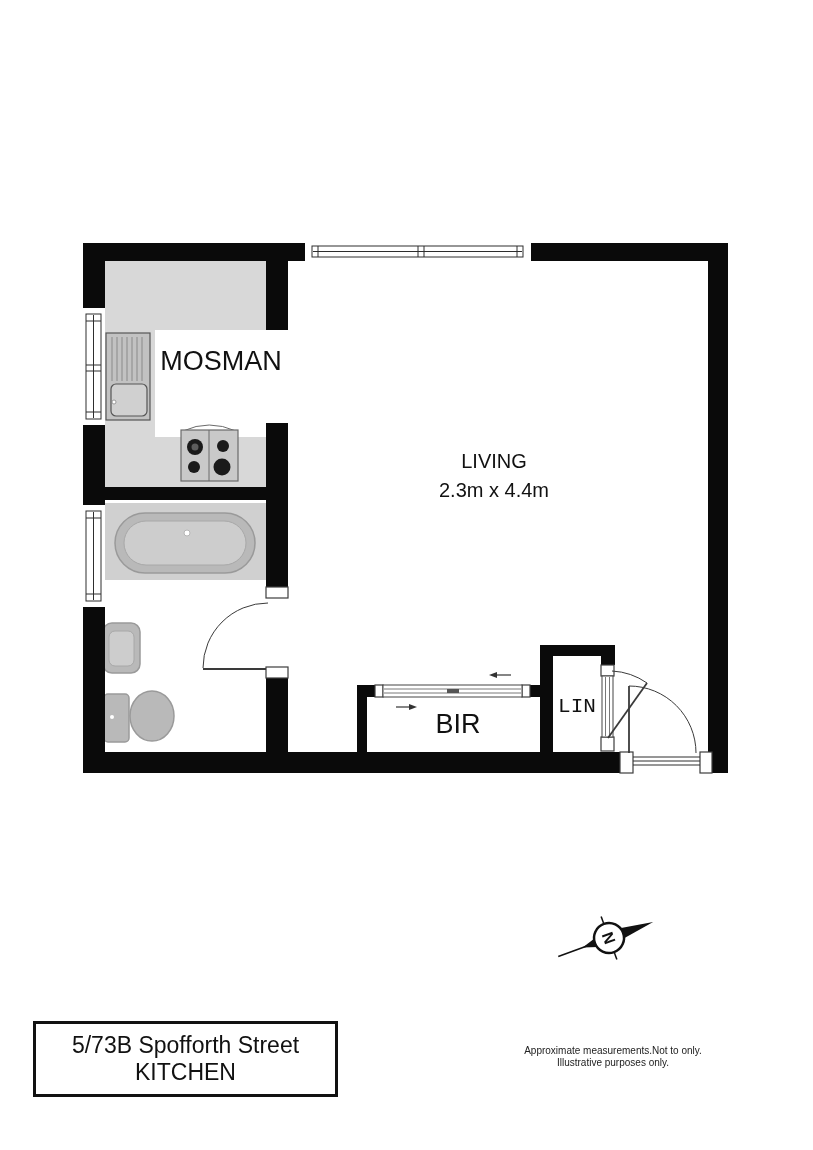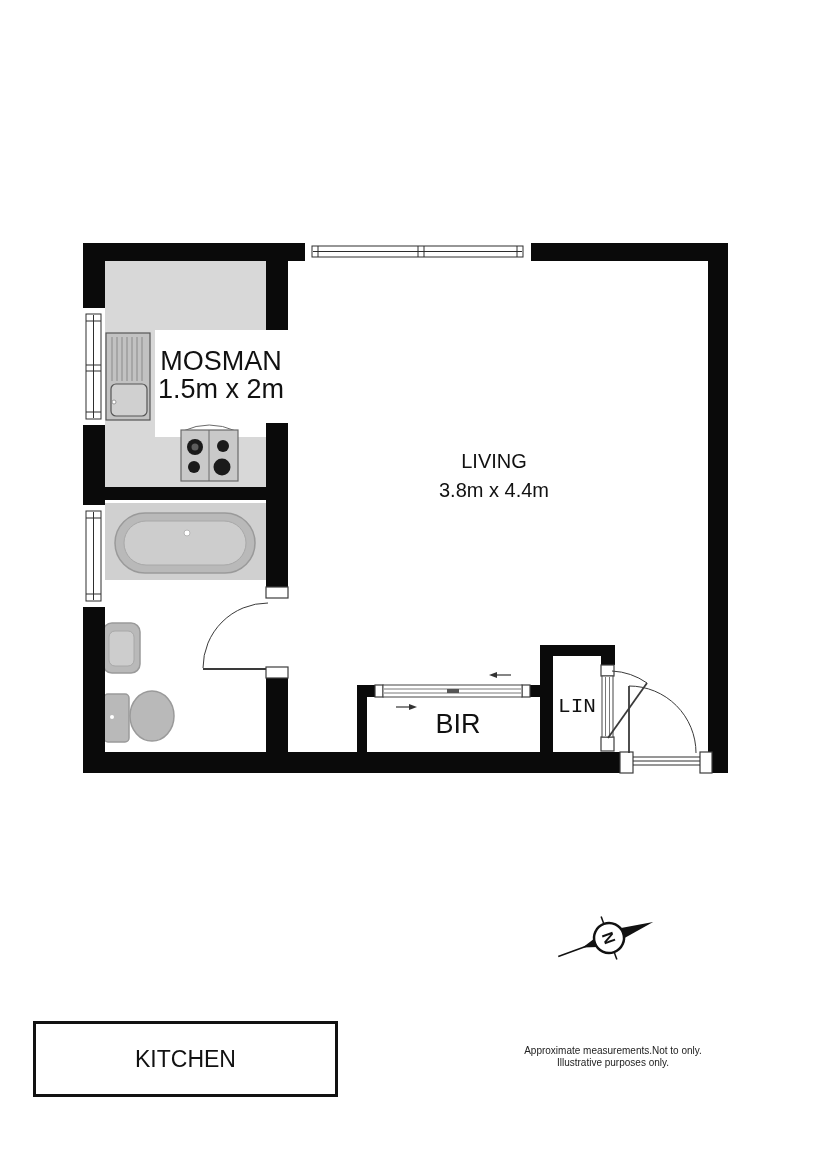--- a/index.html
+++ b/index.html
@@ -193,29 +193,29 @@
       <polygon class="compass-ink" points="0,-47 -7,-4 7,-4"></polygon>
       <polygon class="compass-ink" points="0,28 -7,6 7,6"></polygon>
       <circle class="compass-circle" cx="0" cy="0" r="15"></circle>
       <line class="compass-line" x1="-23" y1="0" x2="-16" y2="0"></line>
       <line class="compass-line" x1="16" y1="0" x2="23" y2="0"></line>
       <text class="compass-n" x="0" y="6" text-anchor="middle">N</text>
     </g>
   </svg>
 
   <div class="label room-name" style="left:221px;top:361px;">MOSMAN</div>
-  <div class="label room-dims" style="left:221px;top:389px;">1.5m x 2m</div>
 
   <div class="label living-name" style="left:494px;top:461px;">LIVING</div>
-  <div class="label living-name" style="left:494px;top:490px;">3.8m x 4.4m</div>
+  <div class="label living-name" style="left:494px;top:490px;">2.3m x 4.4m</div>
 
   <div class="label closet-name" style="left:458px;top:724px;">BIR</div>
   <div class="label lin-name" style="left:577px;top:706px;font-family:Liberation Mono, monospace;">LIN</div>
 
   <div class="title-box">
+    <div class="title-line">5/73B Spofforth Street</div>
     <div class="title-line">KITCHEN</div>
   </div>
 
   <div class="disclaimer">
     <div>Approximate measurements.Not to only.</div>
     <div>Illustrative purposes only.</div>
   </div>
 
 </div>
 

